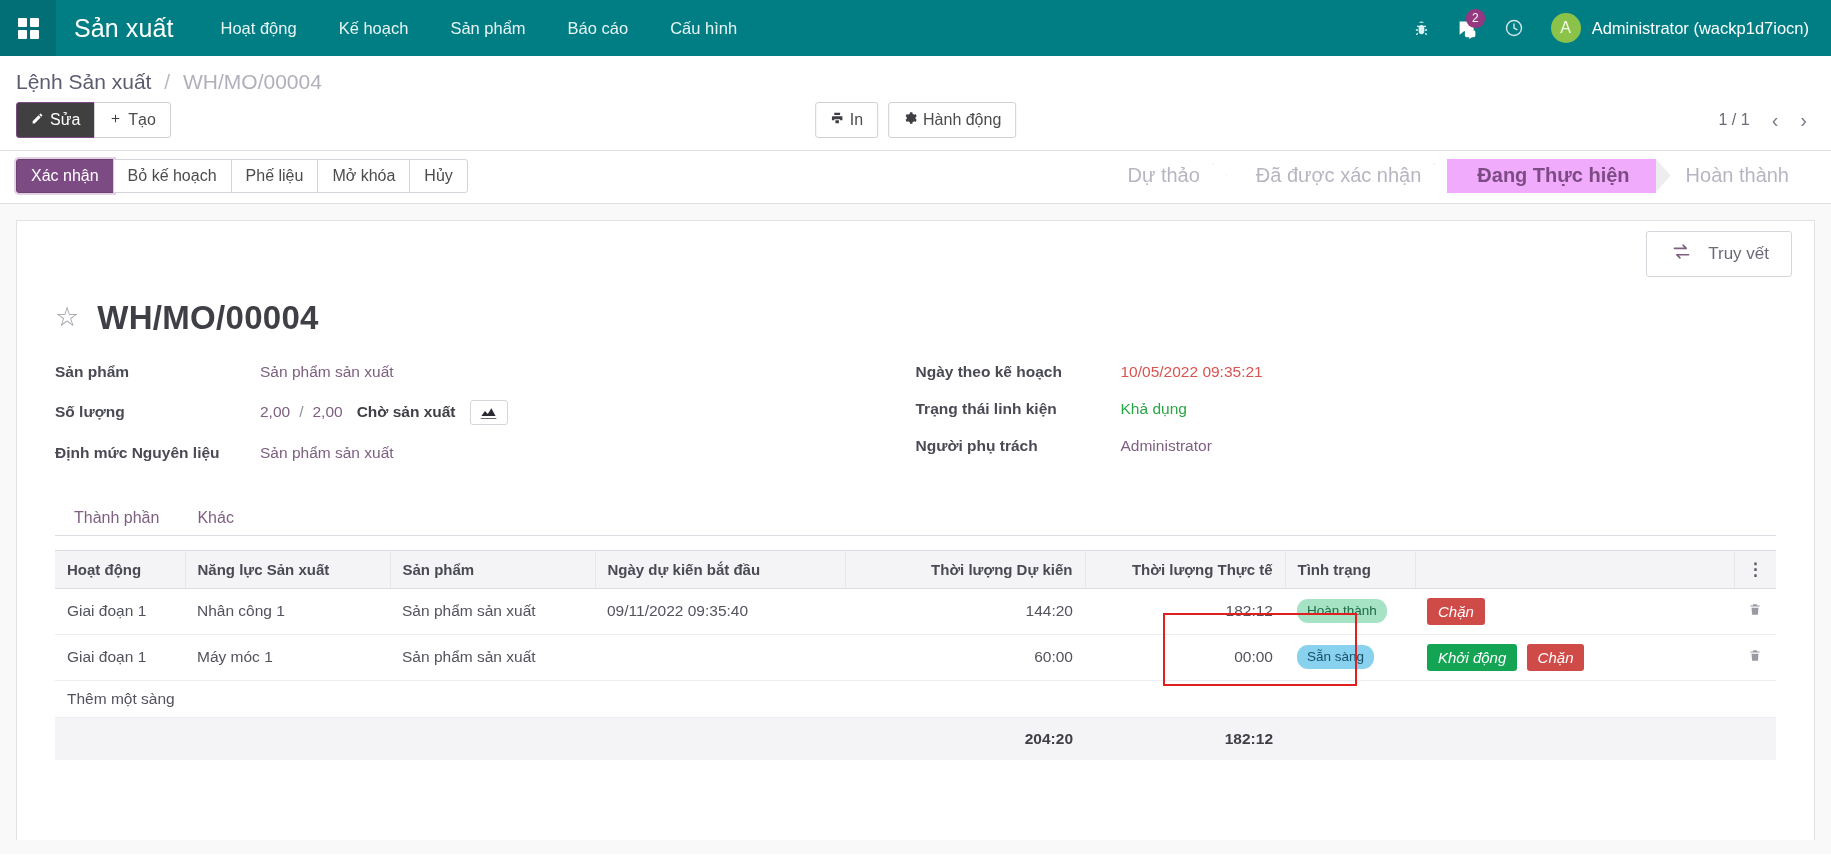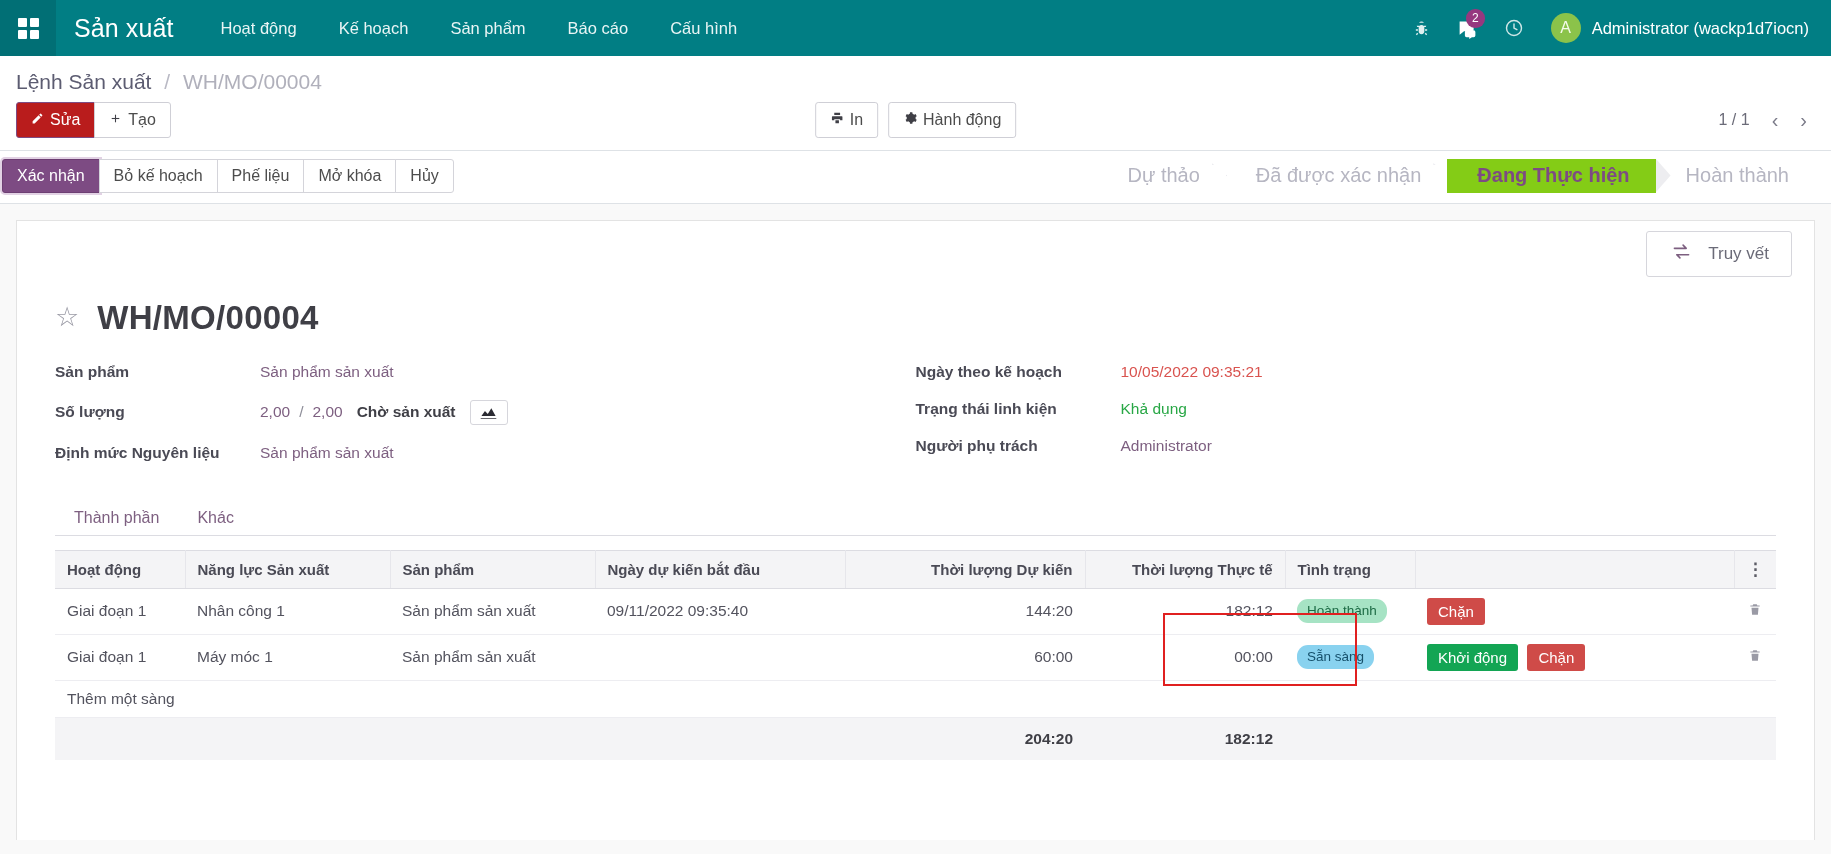--- a/index.html
+++ b/index.html
@@ -58,33 +58,33 @@
   .breadcrumb { font-size:21px; color:#5c5c71; white-space:nowrap; }
   .breadcrumb .sep { color:#b9b9c4; margin:0 7px; }
   .breadcrumb .cur { color:#b0b0bb; }
   .cp-row2 { display:flex; align-items:center; padding:8px 16px 12px 16px; position:relative; }
   .btn {
     font-family:"Liberation Sans", sans-serif;
     font-size:16px; padding:6px 14px; border-radius:3px; cursor:pointer;
     border:1px solid #cfcfd6; background:#fff; color:#4c4c4c; white-space:nowrap;
     display:inline-flex; align-items:center; gap:6px; line-height:1.35;
   }
-  .btn-primary { background:#b91c1c; border-color:#7d4b83; color:#ffffff;text-align:right; }
+  .btn-primary { background:#404040; border-color:#7d4b83; color:#ffffff;text-align:right; }
   .btn-group-left { display:flex; gap:0; }
   .btn-group-left .btn { border-radius:0; margin-left:-1px; }
   .btn-group-left .btn:first-child { border-radius:3px 0 0 3px; margin-left:0; }
   .btn-group-left .btn:last-child { border-radius:0 3px 3px 0; }
   .cp-center { position:absolute; left:50%; transform:translateX(-50%); display:flex; gap:10px; }
   .cp-right { margin-left:auto; display:flex; align-items:center; gap:6px; color:#6b6b78; font-size:16px;text-align:right; }
   .pager-txt { padding:0 8px; white-space:nowrap; }
   .pager-arrow { cursor:pointer; padding:2px 8px; color:#7a7a88; font-size:20px; line-height:1; }
 
   
   .status-row {
-    display:flex; align-items:center; padding:8px 16px 10px 2px;
+    display:flex; align-items:center; padding:8px 16px 10px 16px;
     background:#fff; border-bottom:1px solid #dee2e6; position:relative;
   }
   .st-buttons { display:flex; }
   .st-btn {
     font-size:16px; padding:7px 14px; border:1px solid #d4d4da; background:#fff;
     color:#4c4c4c; cursor:pointer; border-radius:0; margin-left:-1px; white-space:nowrap;
   }
   .st-btn:first-child { margin-left:0; border-radius:3px 0 0 3px; }
   .st-btn:last-child { border-radius:0 3px 3px 0; }
   .st-btn.active { background:#7d4b83; border-color:#6d3f73; color:#fff; box-shadow:0 0 0 2px #e2d2e4; }
@@ -94,21 +94,21 @@
     color:#b6b6c2; position:relative; white-space:nowrap;
   }
   .pl-step::after {
     content:""; position:absolute; right:-1px; top:50%; width:14px; height:24px;
     transform:translateY(-50%);
     border-top:1px solid #dadae2; border-right:1px solid #dadae2;
     clip-path:polygon(0 0, 100% 50%, 0 100%);
     background:transparent;
   }
   .pl-step.done { color:#b6b6c2; }
-  .pl-step.active { background:#84cc16; color:#7d4b83; font-weight:bold; }
+  .pl-step.active { background:#f0abfc; color:#7d4b83; font-weight:bold; }
   .pl-step.active::after { border-color:#ededf0; background:#ededf0;
     clip-path:polygon(0 0, 100% 50%, 0 100%); width:15px; height:34px; right:-15px;
     border:none; }
   .pl-step.last::after { display:none; }
 
   
   .sheet-wrap { background:#f9f9f9; padding:16px 16px 0 16px; height:calc(864px - 56px - 104px - 54px); overflow:hidden; }
   .sheet { background:#fff; border:1px solid #e3e3e3; border-bottom:none; min-height:620px; position:relative; }
   .smart-row { display:flex; justify-content:flex-end; padding:10px 22px 0 22px; }
   .smart-btn {
@@ -155,21 +155,21 @@
     white-space:nowrap;
   }
   .badge {
     display:inline-block; border-radius:11px; padding:3px 10px; font-size:13.5px; line-height:1.3;
     white-space:nowrap;
   }
   .badge.green { background:#a6e3c4; color:#1d6b45; }
   .badge.blue { background:#89d2ef; color:#16506b; }
   .rbtn {
     display:inline-block; padding:5px 11px; font-size:15px; color:#fff; border-radius:3px;
-    cursor:pointer; margin-right:5px; white-space:nowrap;
+    cursor:pointer; margin-right:5px; white-space:nowrap;font-style:italic;
   }
   .rbtn.red { background:#cf4b48; }
   .rbtn.green { background:#13a554; }
   .trash { color:#9a9aa5; cursor:pointer; font-size:16px; }
   .addrow td { padding:11px 12px; color:#7d5f80; font-size:15.5px; cursor:pointer; border-bottom:1px solid #e6e6eb; }
   tr.totals td { background:#f4f4f6; font-weight:bold; color:#3f3f46; padding:12px; border-bottom:none; font-size:15.5px; }
   .dots { color:#5c5c66; font-size:17px; letter-spacing:0; line-height:.6; cursor:pointer; }
 
   .hl-box {
     position:absolute; border:2px solid #e02020; pointer-events:none; z-index:5;

